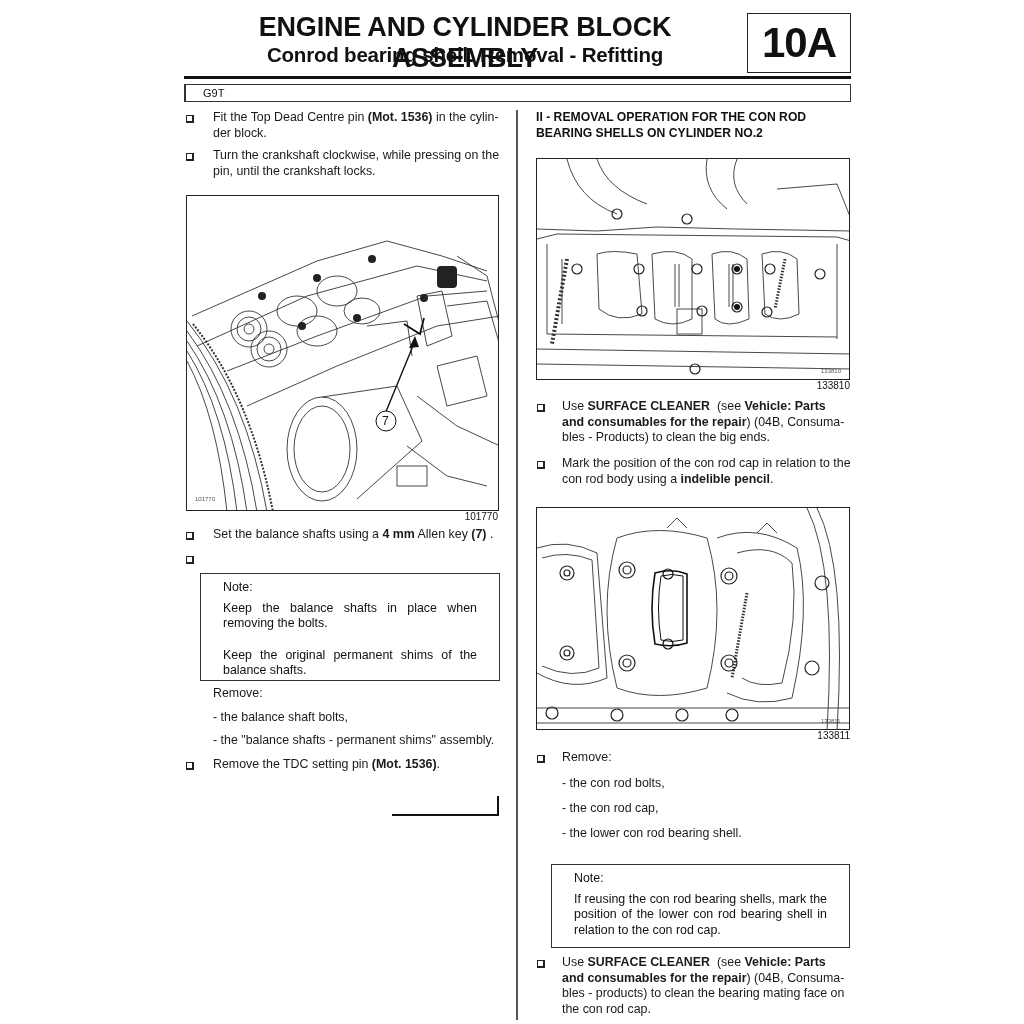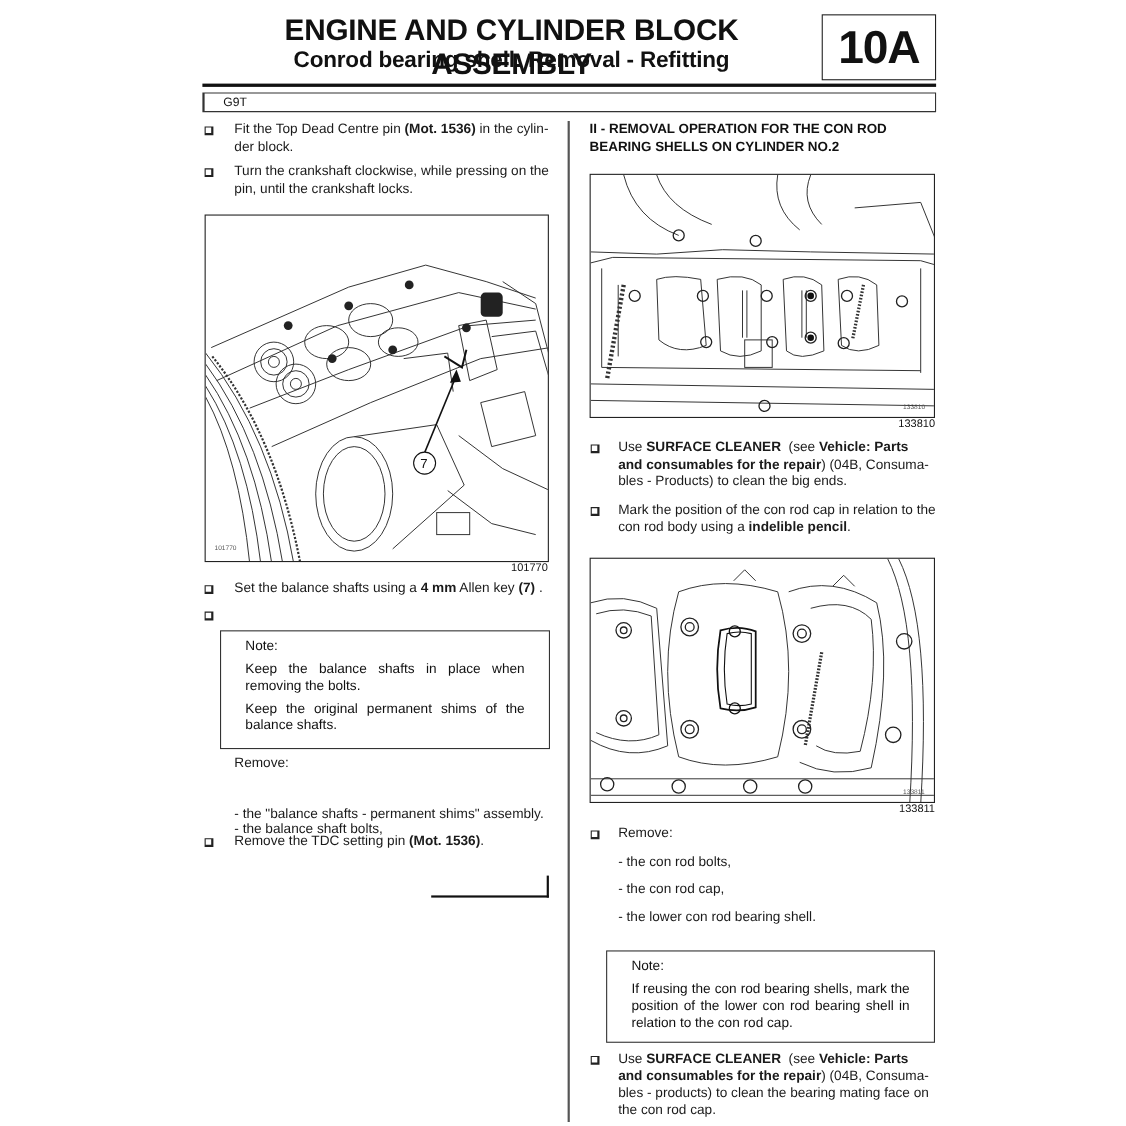--- a/index.html
+++ b/index.html
@@ -121,25 +121,25 @@
 <div class="txt" style="left:201px;top:527px;width:300px;">
   <span>Set the balance shafts using a </span><b>4 mm</b><span> Allen key </span><b>(7)</b><span> .</span>
 </div>
 
 <span class="chk" style="left:186px;top:556px;"></span>
 <div class="txt" style="left:201px;top:551px;"></div>
 
 <div class="note" style="left:200px;top:573px;width:300px;height:108px;">
   <div class="t">Note:</div>
   <div class="t just" style="margin-top:5px;">Keep the balance shafts in place when removing the bolts.</div>
-  <div class="t just" style="margin-top:5px;text-align-last:left;">Keep the original permanent shims of the balance shafts.</div>
+  <div class="t just" style="margin-top:16px;text-align-last:left;">Keep the original permanent shims of the balance shafts.</div>
 </div>
 
 <div class="txt" style="left:201px;top:686px;">Remove:</div>
-<div class="txt" style="left:201px;top:746px;">- the balance shaft bolts,</div>
+<div class="txt" style="left:201px;top:710px;">- the balance shaft bolts,</div>
 <div class="txt" style="left:201px;top:733px;">- the "balance shafts - permanent shims" assembly.</div>
 
 <span class="chk" style="left:186px;top:762px;"></span>
 <div class="txt" style="left:201px;top:757px;">
   <span>Remove the TDC setting pin </span><b>(Mot. 1536)</b><span>.</span>
 </div>
 
 <div class="endmark"></div>
 
 <div class="h3" style="left:536px;top:110px;">

